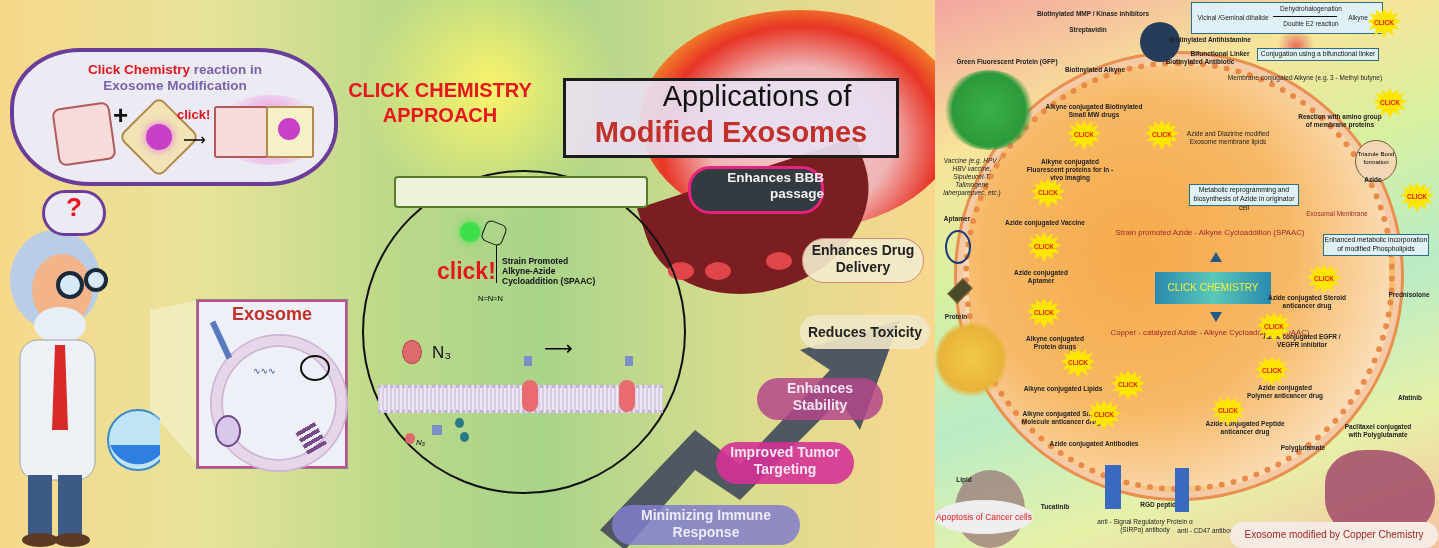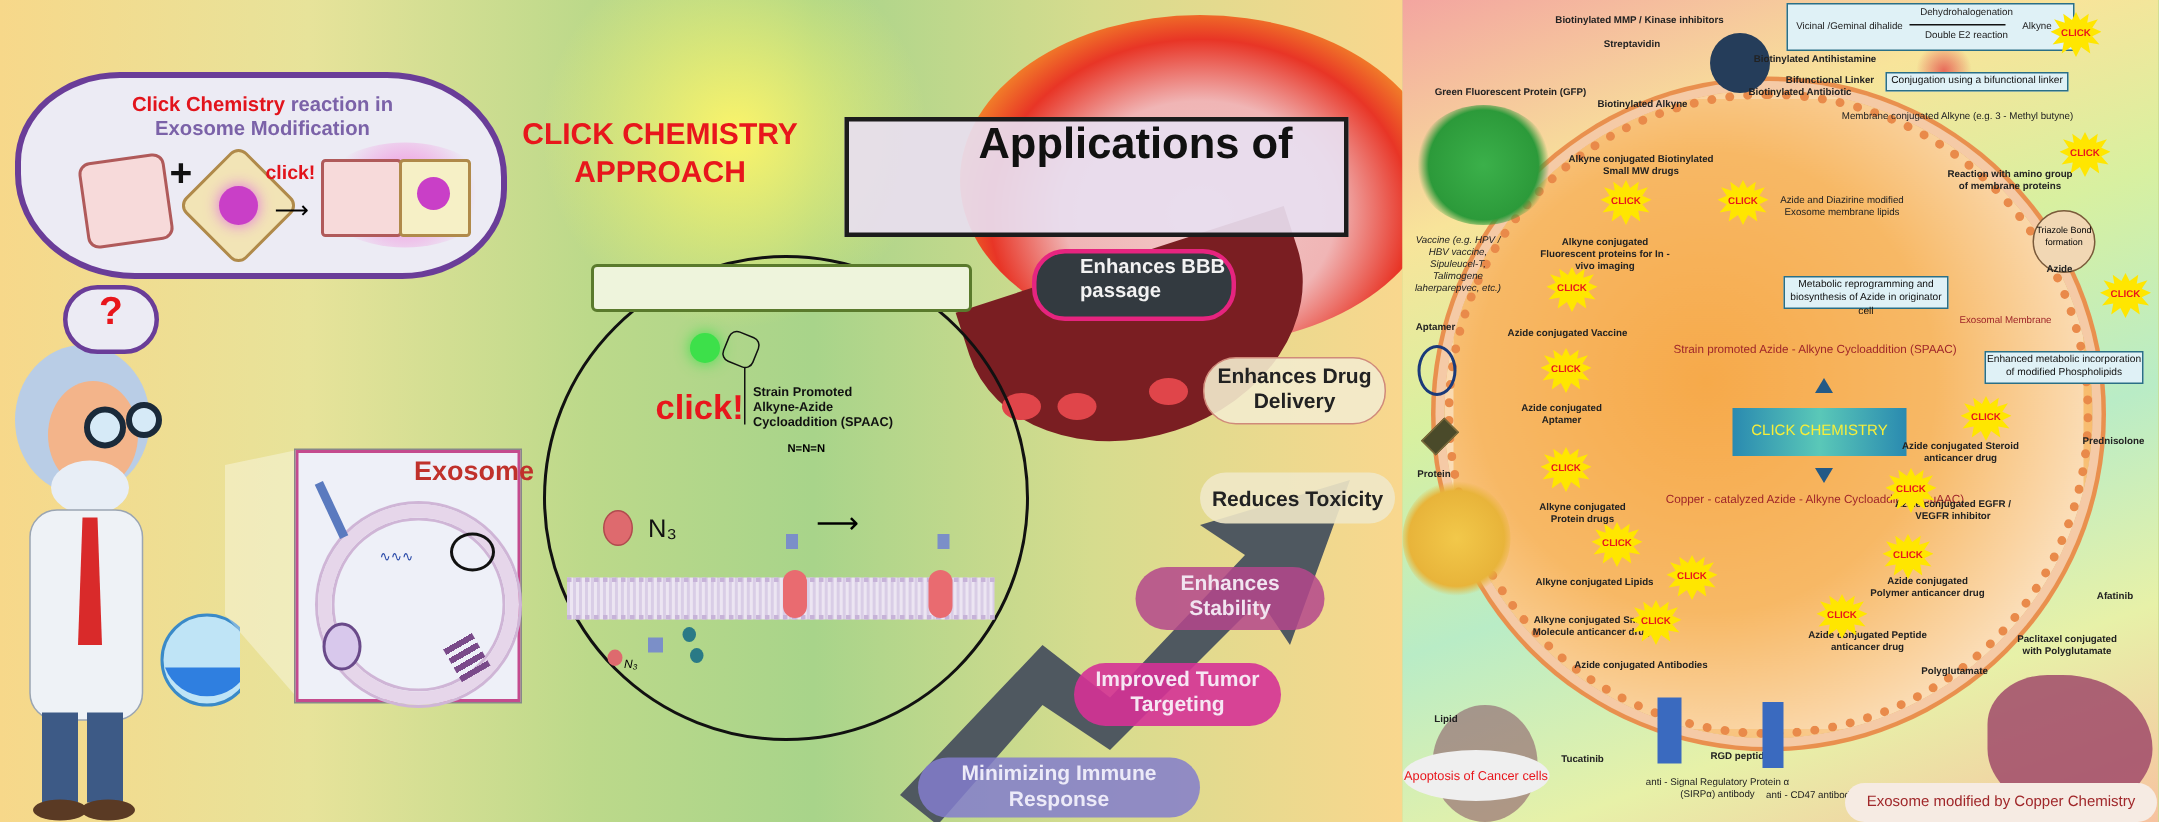--- a/index.html
+++ b/index.html
@@ -10,46 +10,46 @@
     background:linear-gradient(90deg,#f7d88a 0%,#e7e39a 22%,#bcd98a 42%,#a8d48a 58%,#d6dc8e 78%,#f9d78e 100%);overflow:hidden;}
   .glow-yellow{left:360px;top:-40px;width:260px;height:260px;border-radius:50%;background:radial-gradient(circle,#fbf46a 0%,rgba(251,244,106,0) 70%);}
   .cloud{left:10px;top:48px;width:320px;height:130px;background:#ecebf4;border:4px solid #6a3d98;border-radius:70px 80px 70px 80px/60px 70px 60px 70px;}
   .cloud-title{left:30px;top:62px;width:290px;text-align:center;font-weight:bold;font-size:13.5px;color:#7b62a8;line-height:16px;}
   .cloud-title .red{color:#e2141c;}
   .puzzle{width:54px;height:54px;border:2px solid #b05a5a;border-radius:8px;}
   .plus{font-size:26px;font-weight:bold;color:#111;}
   .click-small{font-size:13px;font-weight:bold;color:#e2141c;}
   .title-cc{left:335px;top:78px;width:210px;text-align:center;font-weight:bold;font-size:20px;color:#e8161c;line-height:25px;}
   .app-box{left:563px;top:78px;width:330px;height:74px;background:rgba(232,222,240,0.92);border:3px solid #1c1c1c;}
-  .app-l1{left:563px;top:80px;width:388px;text-align:center;font-weight:bold;font-size:29px;color:#111;}
+  .app-l1{left:563px;top:80px;width:388px;text-align:center;font-weight:normal;font-size:29px;color:#111;}
   .app-l2{left:563px;top:116px;width:336px;text-align:center;font-weight:bold;font-size:29px;color:#c0312b;}
   .brain{left:640px;top:10px;width:320px;height:220px;border-radius:50%;background:radial-gradient(ellipse at 50% 60%,#f2c8c8 0%,#f0b5b5 40%,#e83526 62%,#f6a12a 80%,rgba(246,161,42,0) 86%);}
   .vessel{left:650px;top:170px;width:230px;height:120px;border-radius:0 0 140px 140px/0 0 110px 110px;background:#7a1e22;transform:rotate(-18deg);}
   .rbc{width:26px;height:18px;border-radius:50%;background:#e0454a;}
   .plant-box{left:394px;top:176px;width:250px;height:28px;background:#eef4dc;border:2px solid #5a7a2c;border-radius:4px;}
   .plant-txt{left:394px;top:180px;width:254px;text-align:center;font-weight:bold;font-size:16px;color:#c0408f;}
   .bbb{left:688px;top:166px;width:130px;height:42px;background:#333a40;border:3px solid #e6247f;border-radius:22px;}
-  .bbb-txt{left:720px;top:170px;width:136px;text-align:left;font-weight:bold;font-size:13.5px;color:#f2f2f2;line-height:16px;}
+  .bbb-txt{left:688px;top:170px;width:136px;text-align:right;font-weight:bold;font-size:13.5px;color:#f2f2f2;line-height:16px;}
   .big-circle{left:362px;top:170px;width:320px;height:320px;border:2px solid #111;border-radius:50%;}
   .membrane{left:378px;top:385px;width:285px;height:22px;background:repeating-linear-gradient(90deg,#d9cde6 0 2px,#ece5f2 2px 4px);border-top:3px dotted #c7b3d8;border-bottom:3px dotted #c7b3d8;}
   .spaac-txt{left:502px;top:256px;font-size:8.5px;font-weight:bold;color:#111;line-height:10px;}
   .click-big{left:437px;top:258px;font-size:23px;font-weight:bold;color:#e8161c;}
   .n3-big{left:432px;top:343px;font-size:17px;color:#111;}
   .arrow-gray{left:600px;top:280px;width:330px;height:270px;}
   .pill{border-radius:22px;text-align:center;font-weight:bold;font-size:14px;line-height:17px;}
   .pill-drug{left:802px;top:238px;width:120px;height:40px;background:rgba(243,235,205,0.9);border:1.5px solid #d08a7a;color:#222;padding-top:3px;}
   .pill-tox{left:800px;top:315px;width:130px;height:34px;background:rgba(240,232,200,0.9);color:#222;line-height:34px;}
   .pill-stab{left:757px;top:378px;width:126px;height:40px;background:rgba(180,70,140,0.85);color:#f1e4f0;padding-top:2px;}
   .pill-tumor{left:716px;top:442px;width:138px;height:40px;background:rgba(213,50,150,0.9);color:#f6e6f3;padding-top:2px;}
   .pill-imm{left:612px;top:505px;width:188px;height:38px;background:rgba(130,125,205,0.85);color:#eceaf8;padding-top:2px;}
   .scientist{left:0px;top:210px;width:160px;height:338px;}
   .think{left:42px;top:190px;width:58px;height:40px;background:#ecebf4;border:3px solid #6a3d98;border-radius:24px;}
   .qmark{left:42px;top:192px;width:64px;text-align:center;font-weight:bold;font-size:26px;color:#e8161c;}
   .exo-box{left:197px;top:300px;width:146px;height:164px;background:#eef0f8;border:2px solid #c44b8e;outline:1px solid #888;}
-  .exo-title{left:197px;top:304px;width:150px;text-align:center;font-weight:bold;font-size:18px;color:#c0312b;padding-left:44px;}
+  .exo-title{left:197px;top:304px;width:150px;text-align:center;font-weight:bold;font-size:18px;color:#c0312b;}
   .exo-ring{left:212px;top:336px;width:116px;height:116px;border-radius:50%;border:9px solid #e6d6ea;box-shadow:inset 0 0 0 2px #cfb5d6,0 0 0 2px #cfb5d6;}
   
   #right-panel{left:935px;top:0;width:504px;height:548px;overflow:hidden;
     background:linear-gradient(160deg,#f3a5a0 0%,#f8e49a 22%,#d8f0a0 40%,#b9ecc6 60%,#e7f1a8 80%,#f7c2a0 100%);}
   .cell{left:28px;top:60px;width:420px;height:420px;border-radius:50%;background:radial-gradient(circle at 40% 45%,#f6a94a 0%,#f7b865 45%,#fbe2c2 80%,#fbeede 100%);border:6px dotted #e98a4a;box-shadow:0 0 0 6px #f5caa6,0 0 0 9px #e9904e;}
   .rtxt{font-size:6.5px;font-weight:bold;color:#222;line-height:8px;text-align:center;}
   .rbox{background:#dff1f6;border:1px solid #2a6f86;font-size:6.8px;color:#111;text-align:center;line-height:9px;}
   .burst{width:34px;height:30px;background:#ffe600;color:#e8161c;font-weight:bold;font-size:6.5px;text-align:center;line-height:30px;
     clip-path:polygon(50% 0,58% 18%,75% 4%,72% 24%,93% 16%,82% 35%,100% 44%,82% 54%,96% 72%,74% 68%,78% 92%,60% 78%,50% 100%,40% 78%,22% 92%,26% 68%,4% 72%,18% 54%,0 44%,18% 35%,7% 16%,28% 24%,25% 4%,42% 18%);}
   .cc-box{left:220px;top:272px;width:116px;height:32px;background:linear-gradient(90deg,#2a8ab0,#5ac8b8 50%,#2a8ab0);color:#f6ee3a;font-size:10px;text-align:center;line-height:32px;}
@@ -92,33 +92,34 @@
   </div>
 
   <div class="abs brain"></div>
   <div class="abs vessel"></div>
   <div class="abs rbc" style="left:668px;top:262px;"></div>
   <div class="abs rbc" style="left:705px;top:262px;"></div>
   <div class="abs rbc" style="left:766px;top:252px;"></div>
 
   <div class="abs app-box"></div>
   <div class="abs app-l1">Applications of</div>
+  <div class="abs app-l2">Modified Exosomes</div>
 
   <div class="abs big-circle"></div>
   <div class="abs plant-box"></div>
   <div class="abs" style="left:460px;top:222px;width:20px;height:20px;border-radius:50%;background:#3de04a;box-shadow:0 0 10px #3de04a;"></div>
   <div class="abs" style="left:483px;top:222px;width:20px;height:20px;border:1.5px solid #111;border-radius:6px;transform:rotate(22deg);"></div>
   <div class="abs" style="left:496px;top:245px;width:1px;height:38px;background:#111;"></div>
   <div class="abs spaac-txt">
     <span>Strain Promoted</span><br>
     <span>Alkyne-Azide</span><br>
     <span>Cycloaddition (SPAAC)</span>
   </div>
   <div class="abs click-big">click!</div>
-  <div class="abs" style="left:478px;top:294px;font-size:7.5px;font-weight:bold;margin-left:47px;">N=N=N</div>
+  <div class="abs" style="left:478px;top:294px;font-size:7.5px;font-weight:normal;">N=N=N</div>
   <div class="abs membrane"></div>
   <div class="abs" style="left:402px;top:340px;width:18px;height:22px;border-radius:50%;background:#de6a6e;border:1px solid #b04a4e;"></div>
   <div class="abs n3-big">N₃</div>
   <div class="abs" style="left:405px;top:433px;width:10px;height:11px;border-radius:50%;background:#de6a6e;"></div>
   <div class="abs" style="left:416px;top:438px;font-size:8px;font-style:italic;">N₃</div>
   <div class="abs" style="left:432px;top:425px;width:10px;height:10px;background:#7b8fc8;"></div>
   <div class="abs" style="left:455px;top:418px;width:9px;height:10px;border-radius:50%;background:#2a7a86;"></div>
   <div class="abs" style="left:460px;top:432px;width:9px;height:10px;border-radius:50%;background:#2a7a86;"></div>
   <div class="abs" style="left:524px;top:356px;width:8px;height:10px;background:#7b8fc8;"></div>
   <div class="abs" style="left:522px;top:380px;width:16px;height:32px;border-radius:8px;background:#e96b70;"></div>

